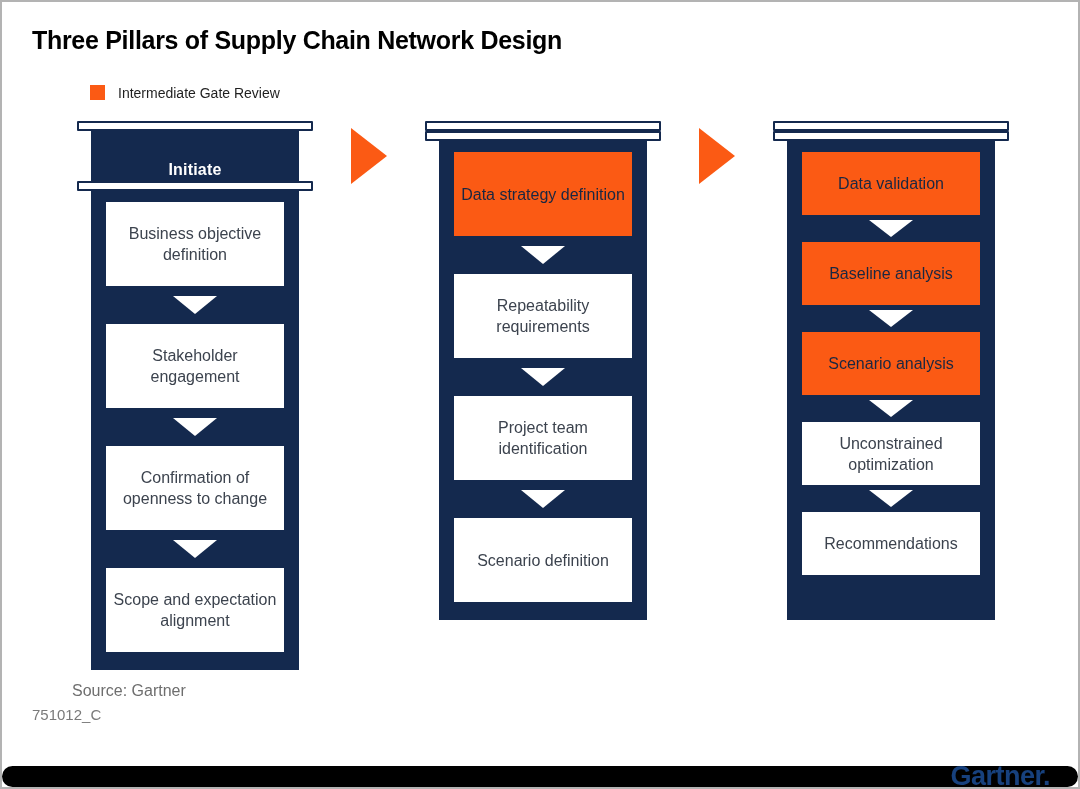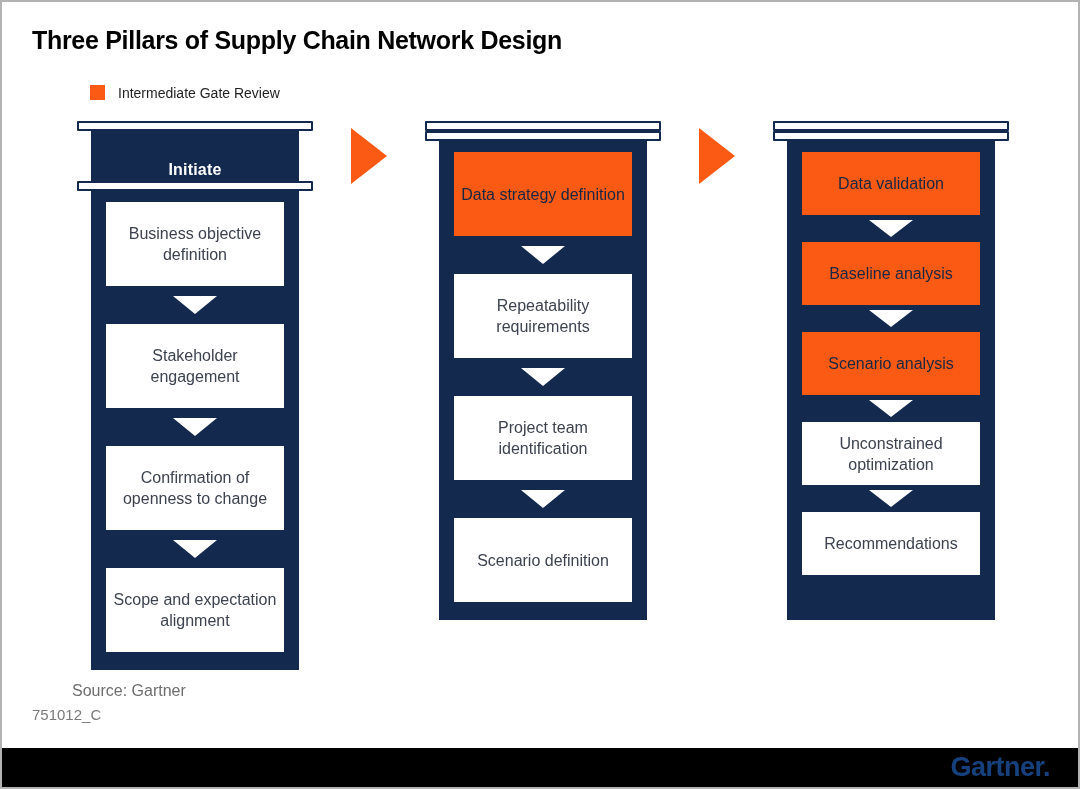--- a/index.html
+++ b/index.html
@@ -47,23 +47,24 @@
   .flow-arrow{
     position:absolute;top:126px;width:36px;height:56px;background:#FB5A14;
     clip-path:polygon(0 0,100% 50%,0 100%);
   }
   .fa0{left:349px;} .fa1{left:697px;}
 
   .source-line{position:absolute;left:30px;top:680px;font-size:16px;color:#6E6E6E;margin-left:40px;}
   .code-line{position:absolute;left:30px;top:704px;font-size:15px;color:#7A7A7A;}
 
   .brandbar{
-    position:absolute;left:0;right:0;bottom:0;height:39px;background:#000000;
+    position:absolute;left:0;right:0;bottom:0;height:21px;background:#000000;
     display:flex;align-items:center;justify-content:flex-end;padding-right:28px;
     box-sizing:border-box;
+    border-radius:11px;
   }
   .brand-logo{color:#17417E;font-size:27px;font-weight:700;letter-spacing:-0.5px;}
 </style>
 </head>
 <body>
 
 <div class="canvas">
 
   <div class="title">Three Pillars of Supply Chain Network Design</div>
 

